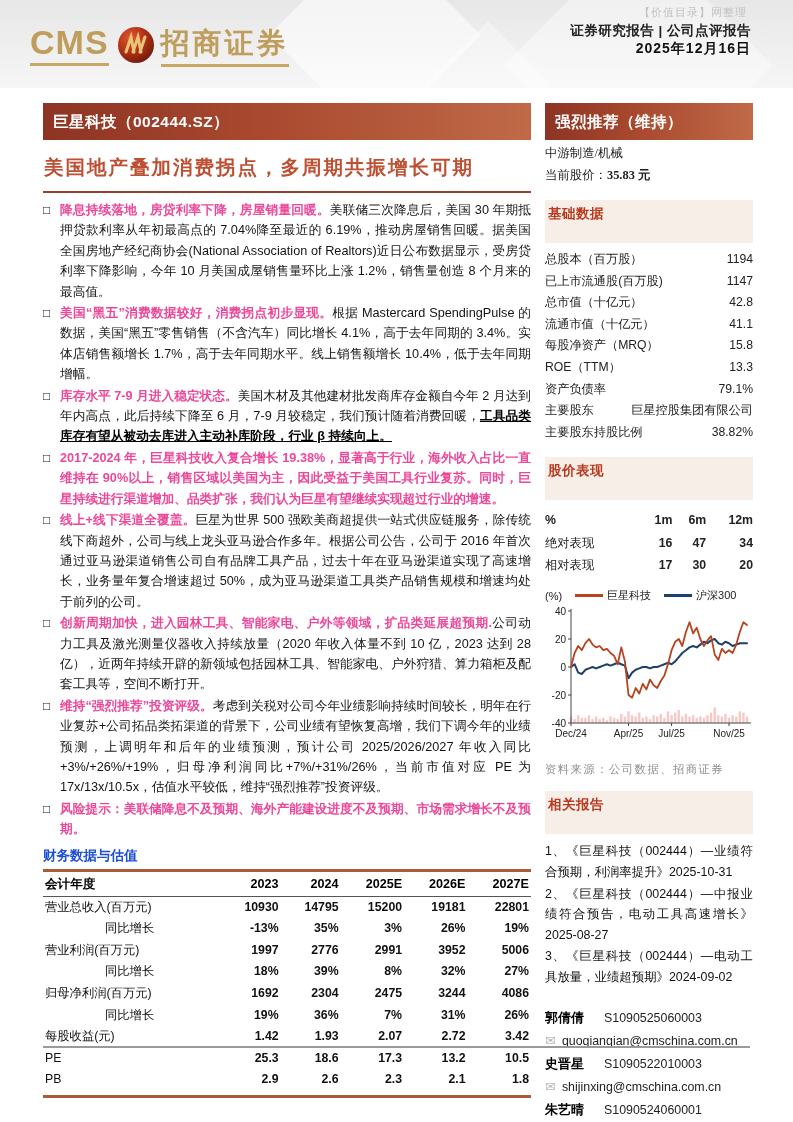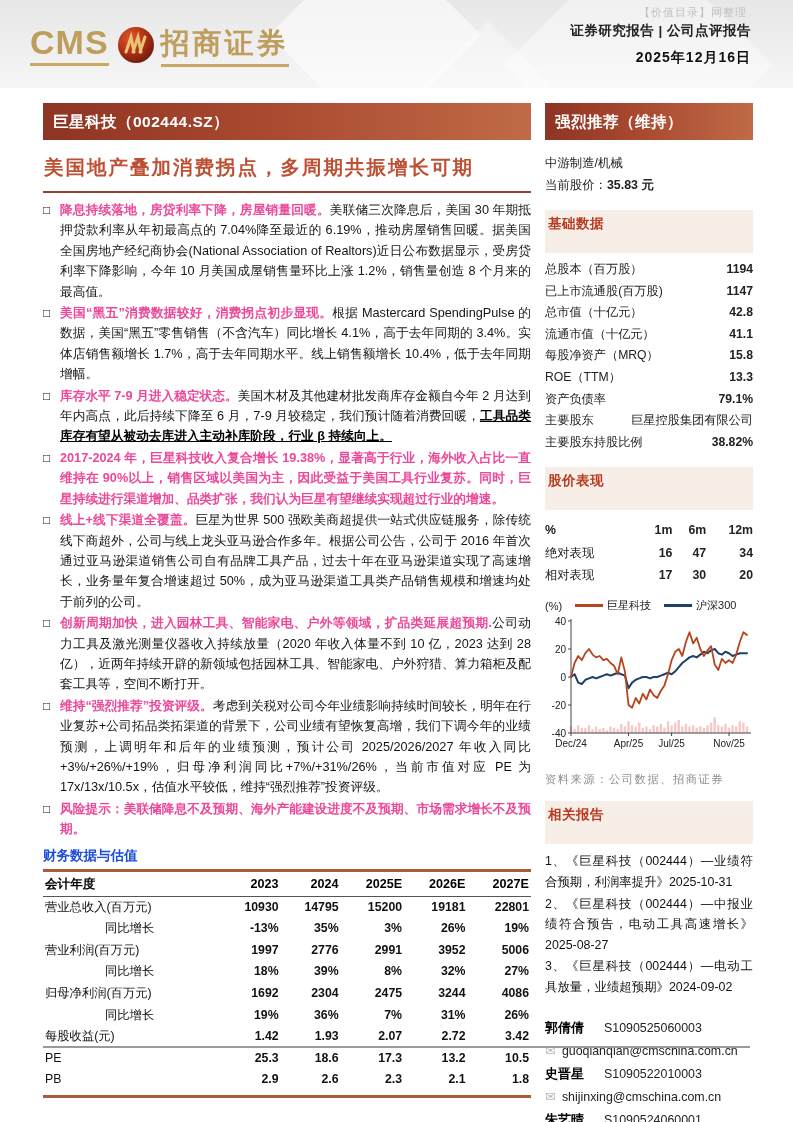--- a/index.html
+++ b/index.html
@@ -13,21 +13,21 @@
   .d2{width:190px;height:190px;right:60px;top:-30px;background:rgba(255,255,255,.4);}
   .d3{width:90px;height:90px;right:260px;top:40px;background:rgba(255,255,255,.35);}
   .logo-row{position:absolute;left:30px;top:24px;display:flex;align-items:flex-start;justify-content:space-between;}
   .logo-cms{font-size:34px;font-weight:bold;color:#bf9d5c;letter-spacing:1px;line-height:36px;
             border-bottom:3px solid #c9a765;padding-bottom:3px;}
   .logo-badge{margin:2px 6px 0 8px;}
   .logo-cn{font-size:29px;font-weight:bold;color:#bf9d5c;letter-spacing:3px;line-height:38px;
            border-bottom:3px solid #c9a765;padding-bottom:2px;}
   .header-right{position:absolute;right:42px;top:22px;text-align:right;}
   .report-type{font-size:13.5px;font-weight:bold;color:#222;letter-spacing:.5px;}
-  .report-date{font-size:14px;font-weight:bold;color:#111;margin-top:9px;letter-spacing:1px;}
+  .report-date{font-size:14px;font-weight:bold;color:#111;letter-spacing:1px;}
   .watermark{position:absolute;right:46px;top:5px;font-size:11px;color:#c2c2c2;letter-spacing:1px;}
   
   .left-col{position:absolute;left:43px;top:103px;width:488px;}
   .right-col{position:absolute;left:545px;top:103px;width:208px;}
   .bar{background:linear-gradient(90deg,#8e3424 0%,#a9492f 45%,#c06a48 100%);
        color:#fff;font-weight:bold;height:37px;line-height:37px;padding-left:10px;
        font-size:15.5px;letter-spacing:.5px;}
   .headline{color:#bd4f33;font-size:19.5px;font-weight:bold;letter-spacing:2px;margin:14px 0 10px 1px;}
   .rule{border-top:2px solid #94402a;margin-bottom:7px;}
   
@@ -41,26 +41,26 @@
   table.fin{width:100%;border-collapse:collapse;font-size:12.3px;}
   .fin th{border-top:3px solid #a95c36;border-bottom:1.5px solid #555;
           text-align:right;padding:4px 2px 3px 2px;font-size:12.6px;color:#000;}
   .fin th:first-child{text-align:left;}
   .fin td{text-align:right;padding:1px 2px;line-height:19.6px;font-weight:bold;color:#111;}
   .fin td.lbl{text-align:left;font-weight:normal;}
   .fin td.ind{padding-left:62px;}
   .fin tr.last td{border-bottom:3px solid #a95c36;padding-bottom:5px;}
   .footer-line{position:absolute;left:43px;width:707px;top:1046px;border-top:2px solid #9a9a9a;}
   
-  .side-info{margin-top:13px;font-size:12.4px;line-height:21.5px;color:#222;}
+  .side-info{margin-top:3px;font-size:12.4px;line-height:21.5px;color:#222;font-family:Liberation Serif, serif;}
   .price-val{font-weight:bold;}
   .band{background:#f7efe7;color:#b93a20;font-weight:bold;font-size:13.5px;
         padding:5px 0 20px 3px;margin-top:14px;letter-spacing:.5px;}
   .kv{display:flex;justify-content:space-between;font-size:12.2px;line-height:21.6px;color:#222;}
-  .kv .v{font-weight:bold;}
+  .kv .v{font-weight:normal;}
   .kv .v.plain{font-weight:normal;}
   .kv-list{margin-top:6px;}
   table.perf{width:100%;border-collapse:collapse;font-size:12.3px;margin-top:8px;color:#222;}
   .perf th{text-align:right;font-weight:bold;padding:2px 0;line-height:20px;}
   .perf th:first-child{text-align:left;}
   .perf td{text-align:right;padding:1px 0;line-height:20px;font-weight:bold;}
   .perf td:first-child{text-align:left;font-weight:normal;}
   .legend{display:flex;align-items:center;font-size:11px;margin-top:12px;color:#222;}
   .lg-swatch{width:28px;height:3px;margin:0 4px 0 13px;}
   .chart-wrap{margin-top:2px;}

